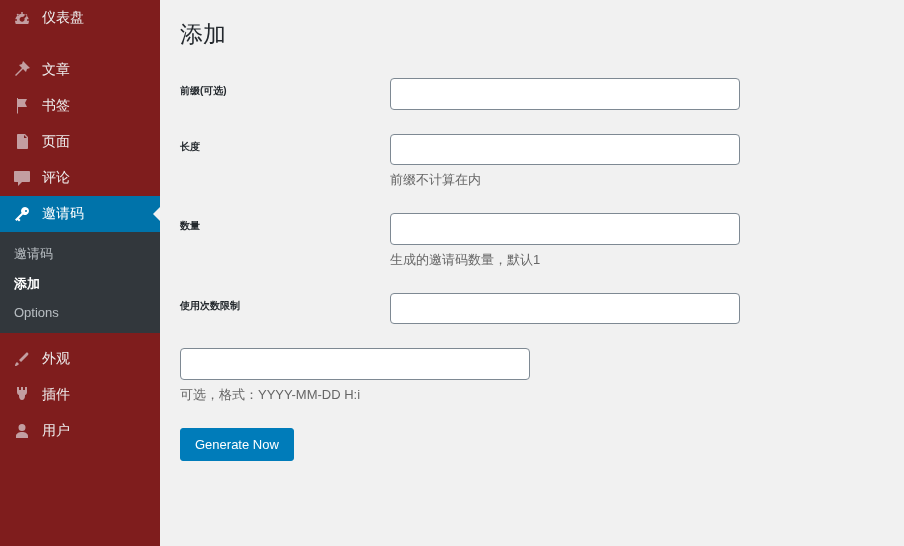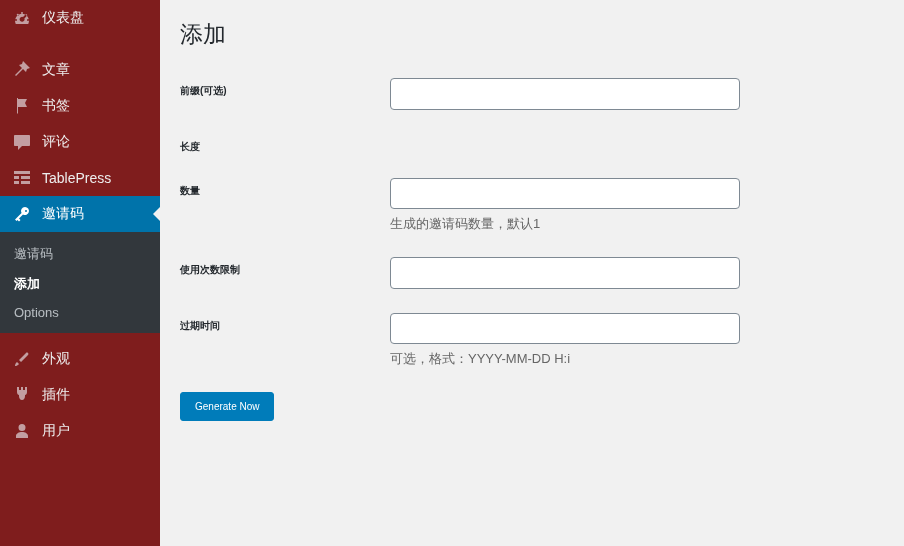--- a/index.html
+++ b/index.html
@@ -109,21 +109,21 @@
 }
 .description {
   font-size: 13px;
   color: #666;
   margin-top: 6px;
 }
 .btn-primary {
   background: #007cba;
   border: 1px solid #007cba;
   color: #fff;
-  font-size: 10px;
+  font-size: 13px;
   padding: 6px 14px;
   border-radius: 3px;
   cursor: pointer;
   line-height: 1.5;
 }
 svg { width: 20px; height: 20px; fill: currentColor; }
 </style>
 </head>
 <body>
 
@@ -150,38 +150,38 @@
     <span class="icon">
         <svg viewBox="0 0 20 20">
           <path d="M5 2v16l1-1V11h9l-2-4 2-4H6V2H5z"></path>
         </svg>
       </span>
     <span>书签</span>
   </div>
 
 
 
+  <div class="menu-item">
+    <span class="icon">
+        <svg viewBox="0 0 20 20">
+          <path d="M6 2h7l3 3v11c0 .55-.45 1-1 1H6c-.55 0-1-.45-1-1V3c0-.55.45-1 1-1zm6 1v3h3l-3-3z"></path>
+        </svg>
+      </span>
+    <span>页面</span>
+  </div>
 
   <div class="menu-item">
     <span class="icon">
         <svg viewBox="0 0 20 20">
           <path d="M3 3h14c.55 0 1 .45 1 1v9c0 .55-.45 1-1 1h-7l-4 4v-4H3c-.55 0-1-.45-1-1V4c0-.55.45-1 1-1z"></path>
         </svg>
       </span>
     <span>评论</span>
   </div>
 
-  <div class="menu-item">
-    <span class="icon">
-        <svg viewBox="0 0 20 20">
-          <path d="M2 3h16v3H2V3zm0 5h5v3H2V8zm0 5h5v3H2v-3zm7-5h9v3H9V8zm0 5h9v3H9v-3z"></path>
-        </svg>
-      </span>
-    <span>TablePress</span>
-  </div>
 
   <div class="menu-item active">
     <span class="icon">
         <svg viewBox="0 0 20 20">
           <path d="M13 3a4 4 0 0 0-3.46 6l-6.5 6.5 1.46 1.46 1-1 1.5 1.5 1.5-1.5-1.5-1.5 4-4A4 4 0 1 0 13 3zm1 5a1 1 0 1 1 0-2 1 1 0 0 1 0 2z"></path>
         </svg>
       </span>
     <span>邀请码</span>
   </div>
 
@@ -224,39 +224,42 @@
 
   <div class="form-row">
     <div class="form-label">前缀(可选)</div>
     <div class="form-field">
       <input type="text" class="form-input" style="">
     </div>
   </div>
 
   <div class="form-row">
     <div class="form-label">长度</div>
+    <div class="form-field">
+      <input type="text" class="form-input" style="">
+      <div class="description">前缀不计算在内</div>
+    </div>
   </div>
 
   <div class="form-row">
     <div class="form-label">数量</div>
     <div class="form-field">
       <input type="text" class="form-input" style="">
       <div class="description">生成的邀请码数量，默认1</div>
     </div>
   </div>
 
   <div class="form-row">
     <div class="form-label">使用次数限制</div>
     <div class="form-field">
       <input type="text" class="form-input" style="">
     </div>
   </div>
 
   <div class="form-row">
-    <div class="form-label">过期时间</div>
     <div class="form-field">
       <input type="text" class="form-input" style="">
       <div class="description">可选，格式：YYYY-MM-DD H:i</div>
     </div>
   </div>
 
   <button class="btn-primary">Generate Now</button>
 </div>
 
 </body></html>

